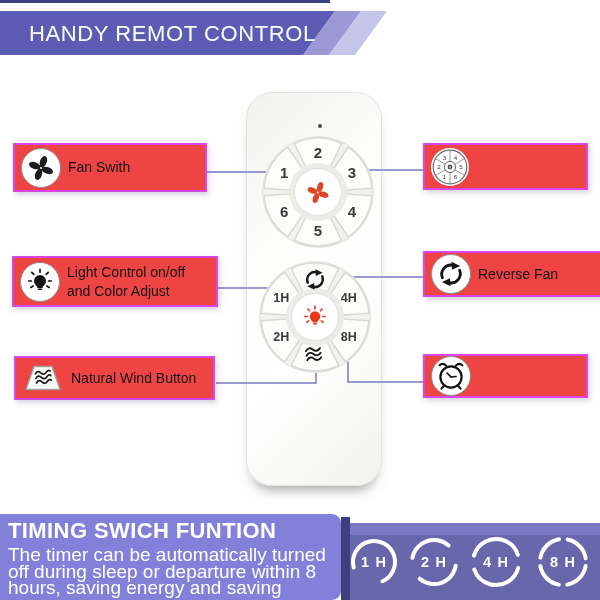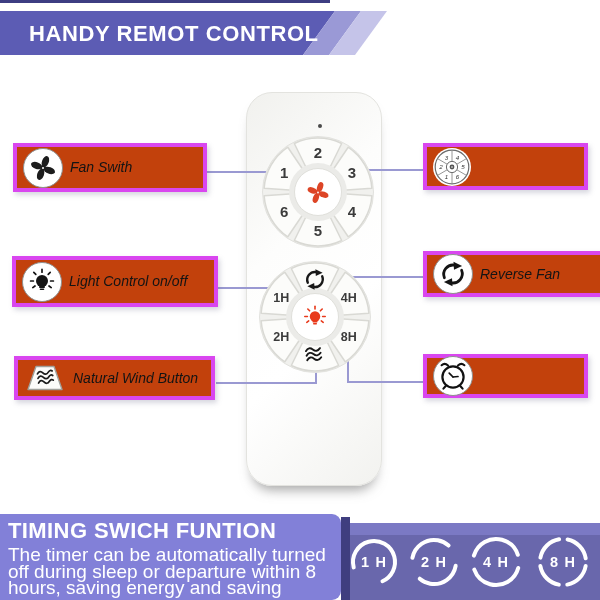--- a/index.html
+++ b/index.html
@@ -2,37 +2,37 @@
 <html><head>
 <meta charset="utf-8">
 <style>
   html,body{margin:0;padding:0;background:#fff;}
   .stage{position:relative;width:600px;height:600px;background:#ffffff;overflow:hidden;
          font-family:"Liberation Sans",sans-serif;}
   .stage svg{position:absolute;overflow:visible;}
   .stage svg text{font-family:"Liberation Sans",sans-serif;}
 
   
-  .banner-text{position:absolute;left:29px;top:21px;font-size:22px;font-weight:bold;
+  .banner-text{position:absolute;left:29px;top:21px;font-size:22px;font-weight:normal;
                color:#ffffff;letter-spacing:0.6px;white-space:nowrap;}
 
   
   .remote-body{position:absolute;left:246px;top:92px;width:136px;height:394px;
                border-radius:26px;border:1px solid #e3e3df;box-sizing:border-box;
                background:linear-gradient(135deg,#f1f1ee 0%,#fdfdfc 35%,#ffffff 60%,#f2f2ef 100%);
                box-shadow:0 10px 12px -6px rgba(95,95,95,.55);}
   .led-dot{position:absolute;left:318px;top:124px;width:4px;height:4px;border-radius:50%;
            background:#4a4a4a;}
   .num{font-size:15px;font-weight:700;fill:#3b3b3b;text-anchor:middle;}
   .lbl{font-size:12.5px;font-weight:700;fill:#3b3b3b;text-anchor:middle;}
 
   
-  .callout{position:absolute;display:flex;align-items:center;gap:7px;background:#c2410c;
-           border:4px solid #d946ef;box-sizing:border-box;padding:3px 6px;
-           box-shadow:2px 3px 5px rgba(110,110,140,.28);font-style:italic;}
+  .callout{position:absolute;display:flex;align-items:center;gap:7px;background:#ef4444;
+           border:2px solid #d946ef;box-sizing:border-box;padding:3px 6px;
+           box-shadow:2px 3px 5px rgba(110,110,140,.28);}
   .callout .txt{font-size:14px;line-height:19px;color:#141414;white-space:nowrap;}
   .icon-circle{flex:0 0 auto;width:38px;height:38px;border-radius:50%;border:1px solid #8f8f8f;
                display:flex;align-items:center;justify-content:center;background:#fff;}
   .icon-plain{flex:0 0 auto;width:42px;height:30px;display:flex;align-items:center;justify-content:center;}
 
   
   .footer-strip{position:absolute;left:341px;top:517px;width:9px;height:83px;background:#3f3e7f;}
   .footer-panel{position:absolute;left:350px;top:523px;width:250px;height:77px;
                 background:linear-gradient(180deg,#7b79c4 0,#7b79c4 12px,#6967ac 12px);}
   .footer-box{position:absolute;left:0;top:514px;width:341px;height:86px;background:#8280d8;
@@ -175,20 +175,21 @@
             <path d="M -6.2 -7.6 L -8.2 -9.6"></path>
           <path d="M 8.6 -1 H 11.4"></path>
             <path d="M -8.6 -1 H -11.4"></path>
           <path d="M 7 4 L 9.2 5.6"></path>
             <path d="M -7 4 L -9.2 5.6"></path>
         </g>
       </svg>
     </span>
     <span class="txt">
       <span>Light Control on/off</span><br>
+      <span>and Color Adjust</span>
     </span>
   </div>
 
   <div class="callout" style="left:14px;top:356px;width:201px;height:44px">
     <span class="icon-plain">
       <svg width="42" height="30" viewBox="0 0 42 30" style="position:static">
         <path d="M 12 3.5 L 30 3.5 L 38 26.5 L 4 26.5 Z" fill="#fcfcfa" stroke="#a0a09a" stroke-width="1.4" stroke-linejoin="round"></path>
         <g fill="none" stroke="#1a1a1a" stroke-width="1.7" stroke-linecap="round" transform="rotate(-7 21 15)">
           <path d="M 14 10 c 1.8 -2.6 3.8 -2.6 5.5 -0.4 c 1.7 2.2 3.7 2.2 5.5 0 c 1.4 -1.7 2.8 -1.9 4 -0.7"></path>
           <path d="M 14 14.6 c 1.8 -2.6 3.8 -2.6 5.5 -0.4 c 1.7 2.2 3.7 2.2 5.5 0 c 1.4 -1.7 2.8 -1.9 4 -0.7"></path>

